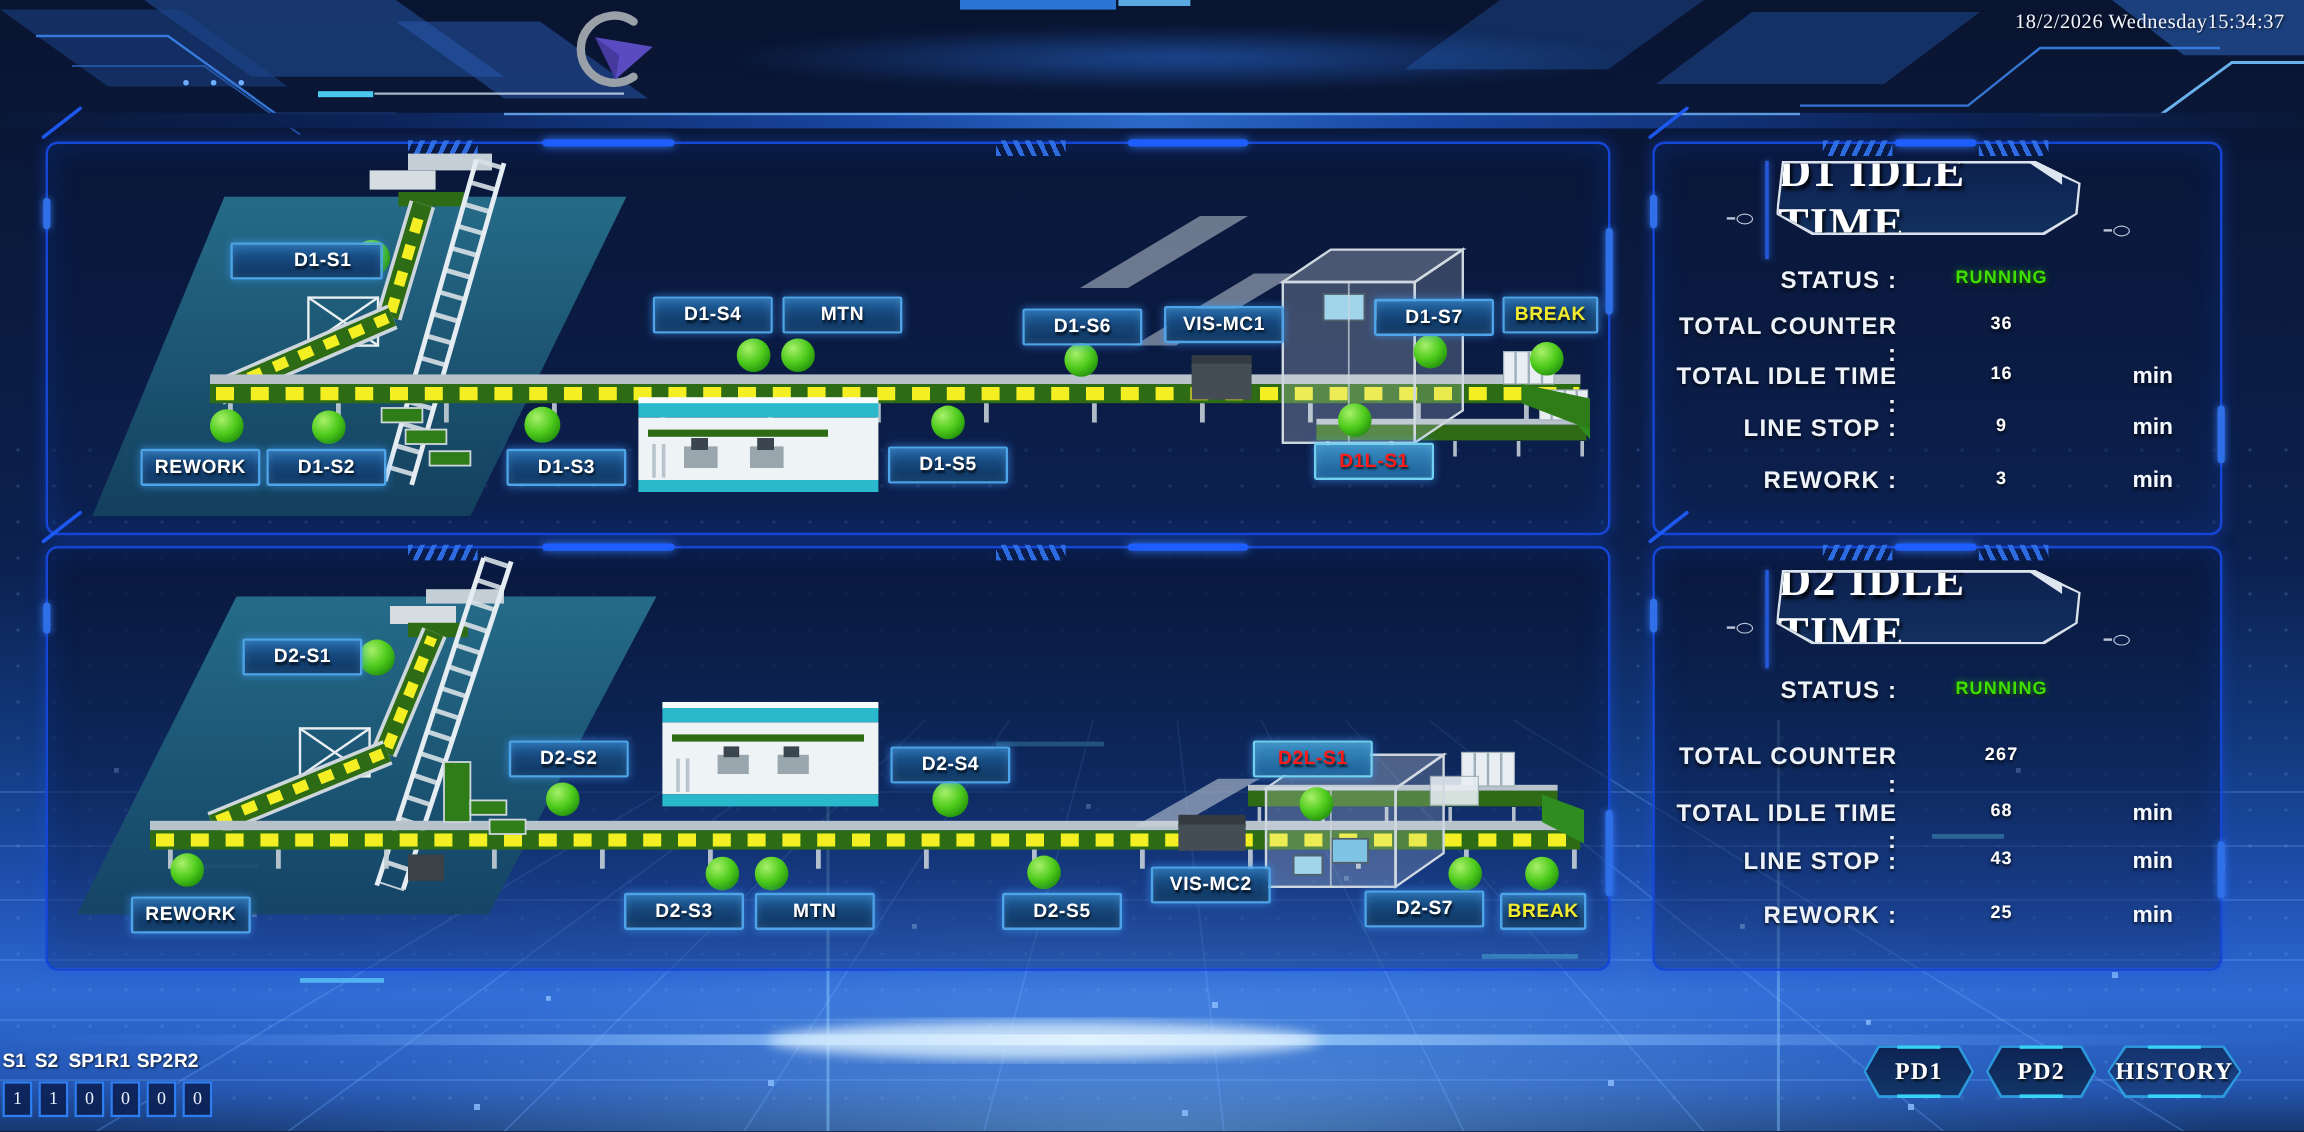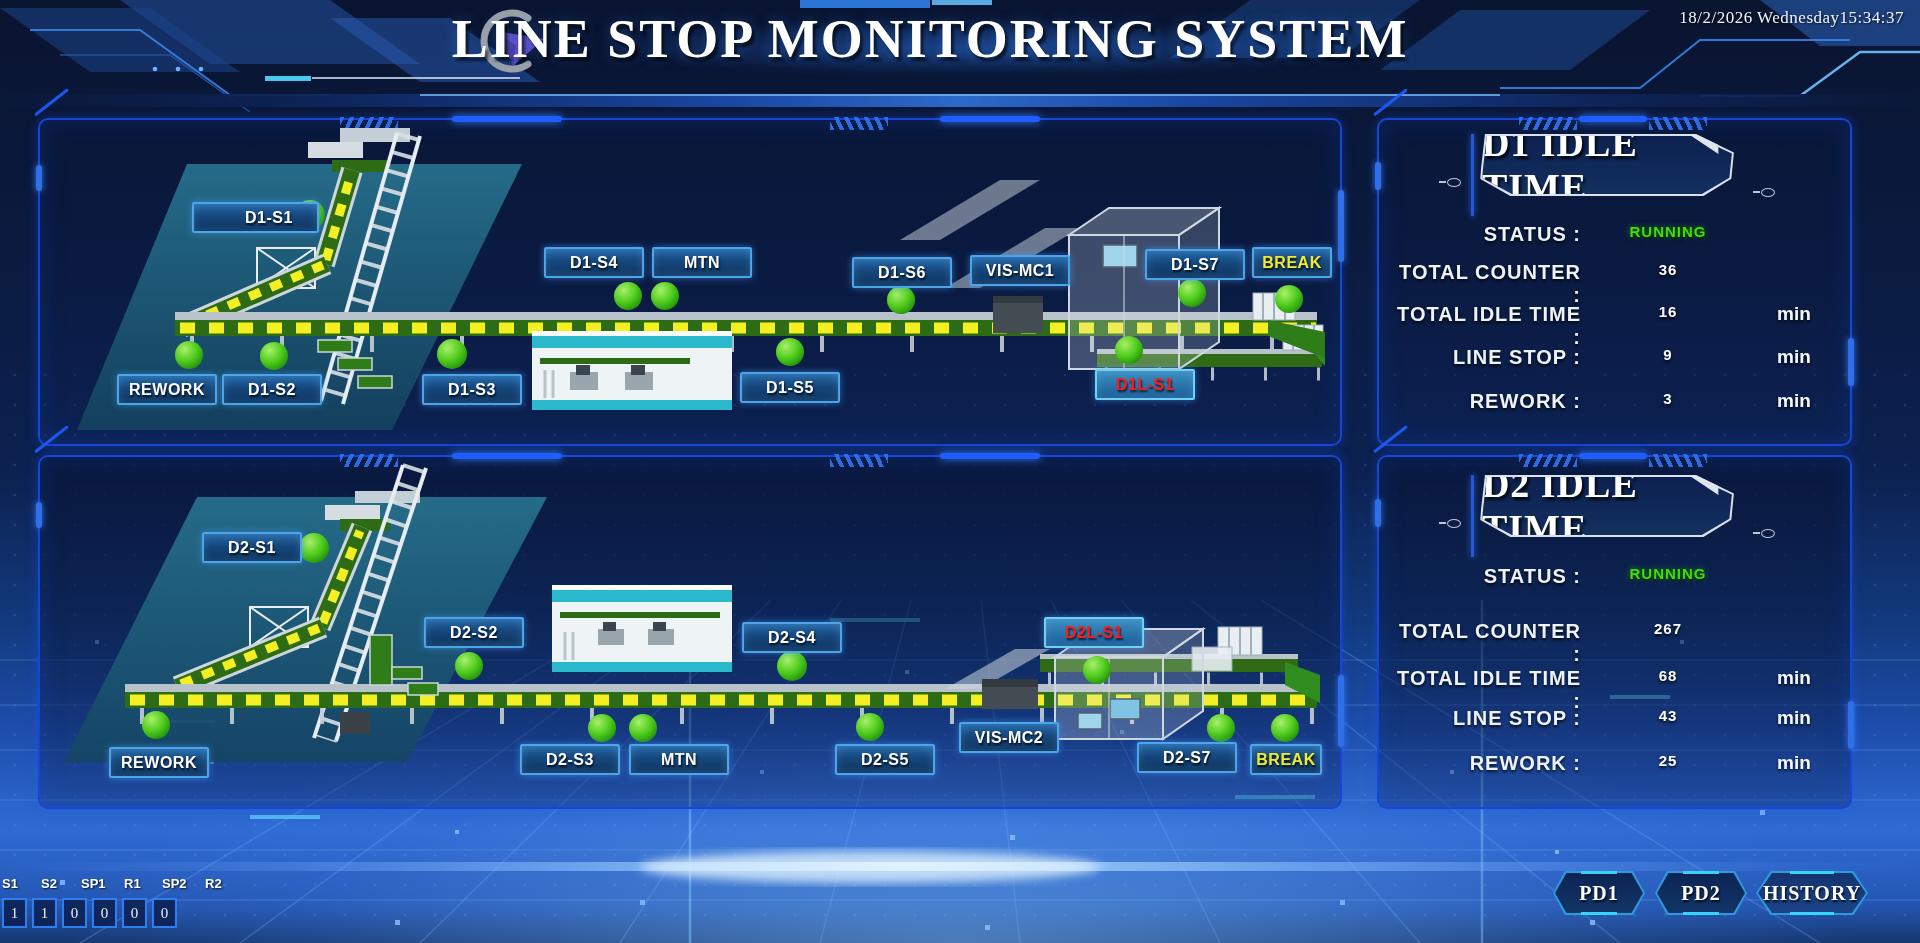--- a/index.html
+++ b/index.html
@@ -60,21 +60,21 @@
   .srow{position:absolute;left:10px;width:450px;height:26px;}
   .slabel{position:absolute;left:0;width:192px;text-align:right;font-weight:bold;font-size:20px;color:#eef3fa;
     letter-spacing:1px;text-shadow:0 2px 3px rgba(0,0,0,.8);}
   .svalue{position:absolute;left:212px;width:134px;text-align:center;font-weight:bold;font-size:15px;color:#ffffff;
     text-shadow:0 2px 3px rgba(0,0,0,.85);letter-spacing:1px;}
   .svalue.green{color:#3fe000;text-shadow:0 0 6px rgba(70,230,0,.55),0 2px 3px rgba(0,0,0,.8);}
   .sunit{position:absolute;left:388px;width:70px;text-align:left;font-weight:bold;font-size:19px;color:#f4f8ff;
     text-shadow:0 2px 3px rgba(0,0,0,.8);}
   
   #io-panel{position:absolute;left:2px;top:876px;z-index:3;}
-  .io-labels{display:flex;gap:12px;font-weight:bold;font-size:13px;color:#ffffff;text-shadow:1px 1px 2px rgba(0,0,0,.8);}
+  .io-labels{display:flex;gap:0;font-weight:bold;font-size:16px;color:#ffffff;text-shadow:1px 1px 2px rgba(0,0,0,.8);}
   .io-labels span{display:inline-block;}
   .io-boxes{display:flex;gap:5px;margin-top:7px;}
   .iobox{width:21px;height:26px;border:2px solid #2f7ef0;background:rgba(10,30,80,.85);color:#eaf1ff;
     display:flex;align-items:center;justify-content:center;font-size:15px;font-family:"Liberation Serif",serif;}
   
   .navbtn{position:absolute;top:871px;height:44px;background:#2e9ade;z-index:3;
     clip-path:polygon(13% 0,87% 0,100% 50%,87% 100%,13% 100%,0 50%);cursor:pointer;}
   .navbtn .inner{position:absolute;inset:2px;clip-path:inherit;display:flex;align-items:center;justify-content:center;
     background:linear-gradient(180deg,#0c2454 0%,#123567 100%);
     font-family:"Liberation Serif",serif;font-weight:bold;font-size:20px;color:#ffffff;text-shadow:1px 2px 2px rgba(0,0,0,.8);letter-spacing:1px;}
@@ -180,21 +180,20 @@
   </svg>
   <div class="title-glow"></div>
   <div class="hdr-divider"></div>
 
   <div id="app-header">
     <svg class="logo" viewBox="0 0 84 70">
       <path d="M 62 12 A 28 28 0 1 0 62 58" fill="none" stroke="#9aa0a8" stroke-width="7" stroke-linecap="round"></path>
       <polygon points="30,25 78,33 47,60" fill="#5a4bc0"></polygon>
       <polygon points="30,25 50,40 47,60" fill="#473a9e"></polygon>
     </svg>
-    <div class="app-title">LINE STOP MONITORING SYSTEM</div>
     <div class="datetime">18/2/2026 Wednesday15:34:37</div>
   </div>
 
   <div class="hud-panel" id="d1-diagram" style="left:38px;top:118px;width:1300px;height:324px;">
     <div class="hatch" style="left:300px;"></div>
       <div class="topbar" style="left:412px;width:110px;"></div>
     <div class="hatch alt" style="left:790px;"></div>
       <div class="topbar" style="left:900px;width:100px;"></div>
     <div class="etab" style="left:-4px;top:45px;height:26px;"></div>
     <div class="etab" style="right:-4px;top:70px;height:72px;"></div>

